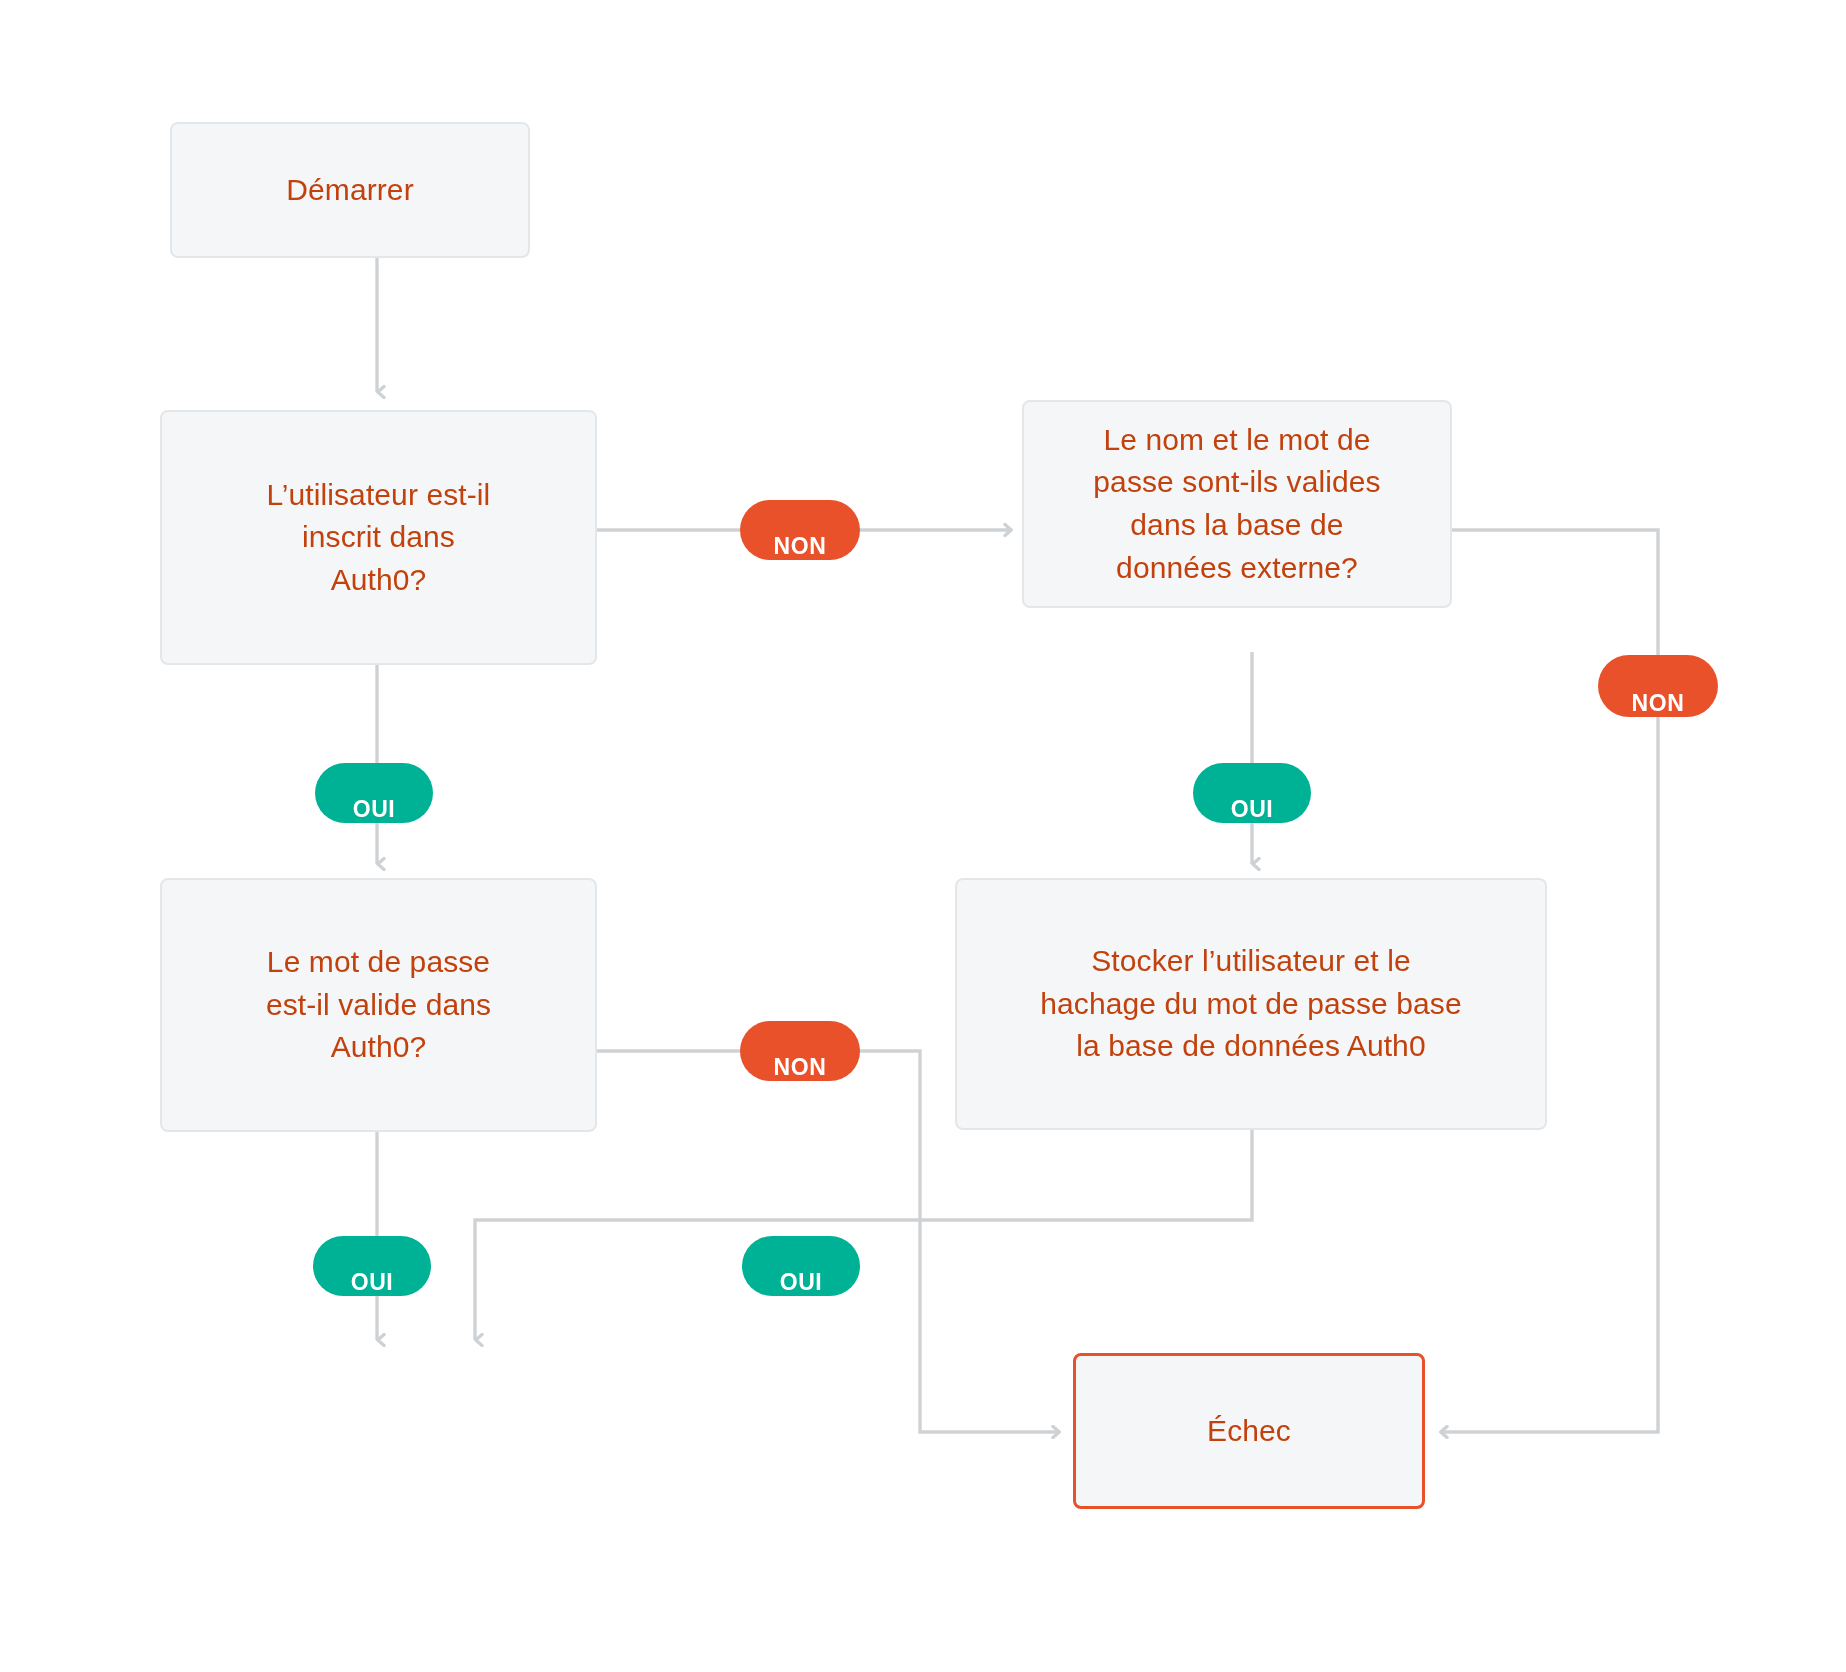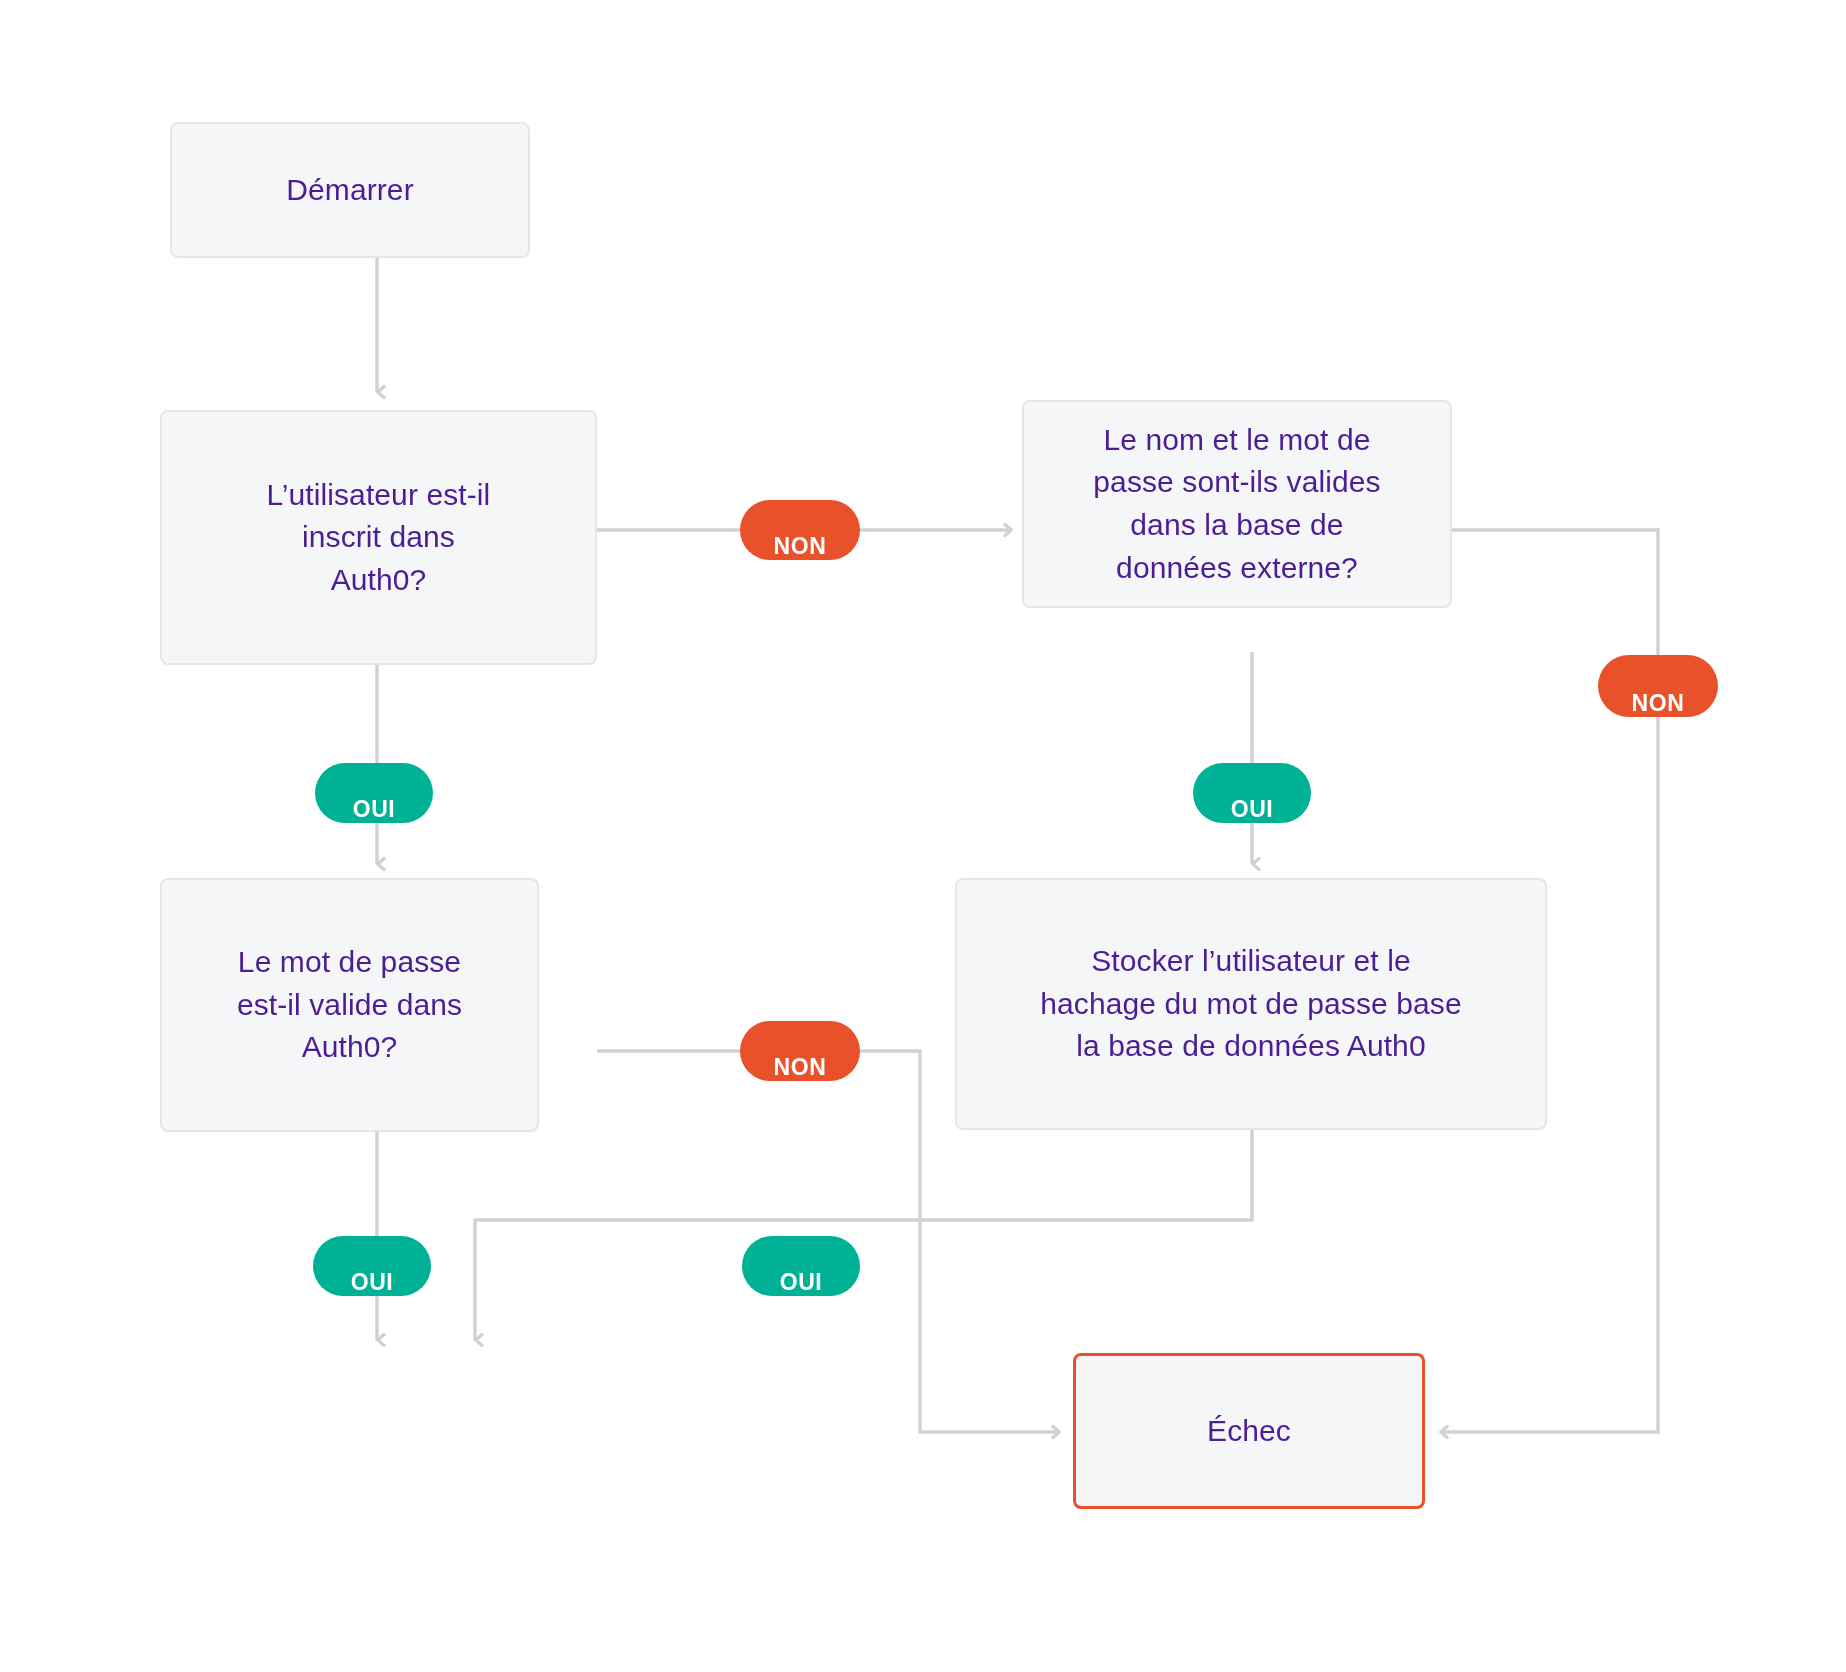--- a/index.html
+++ b/index.html
@@ -29,21 +29,21 @@
   .node {
     position: absolute;
     box-sizing: border-box;
     background: #f4f6f7;
     border: 2px solid #e4e7e9;
     border-radius: 8px;
     display: flex;
     align-items: center;
     justify-content: center;
     text-align: center;
-    color: #4c1d95;
+    color: #c2410c;
     font-size: 30px;
     line-height: 1.42;
     padding: 0 22px;
     letter-spacing: 0.1px;
   }
   .node.success {
     border-color: #00b295;
     border-width: 3px;
   }
   .node.failure {
@@ -118,21 +118,21 @@
 Auth0?</span>
   </div>
 
   <div class="node" style="left:1022px; top:400px; width:430px; height:208px;">
     <span class="node-text">Le nom et le mot de
 passe sont-ils valides
 dans la base de
 données externe?</span>
   </div>
 
-  <div class="node" style="left:160px; top:878px; width:379px; height:254px;">
+  <div class="node" style="left:160px; top:878px; width:437px; height:254px;">
     <span class="node-text">Le mot de passe
 est-il valide dans
 Auth0?</span>
   </div>
 
   <div class="node" style="left:955px; top:878px; width:592px; height:252px;">
     <span class="node-text">Stocker l’utilisateur et le
 hachage du mot de passe base
 la base de données Auth0</span>
   </div>

